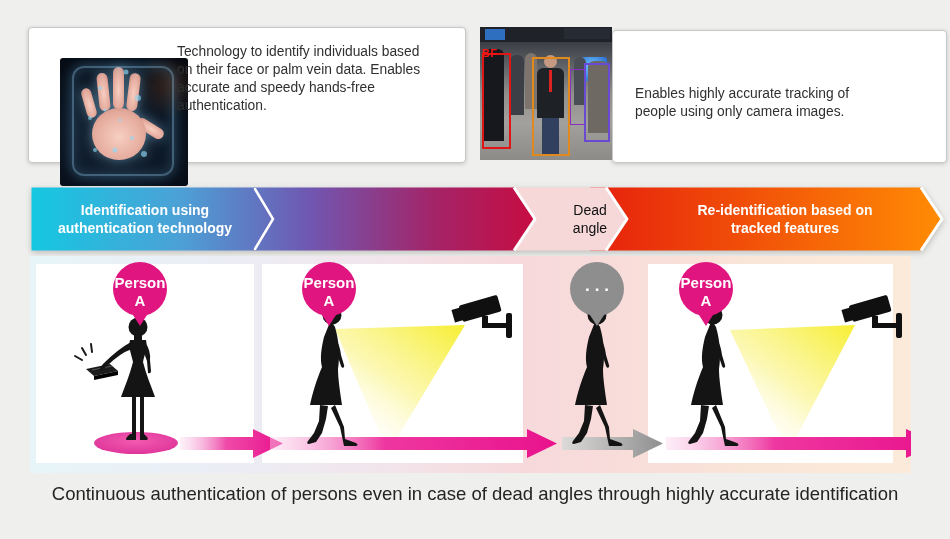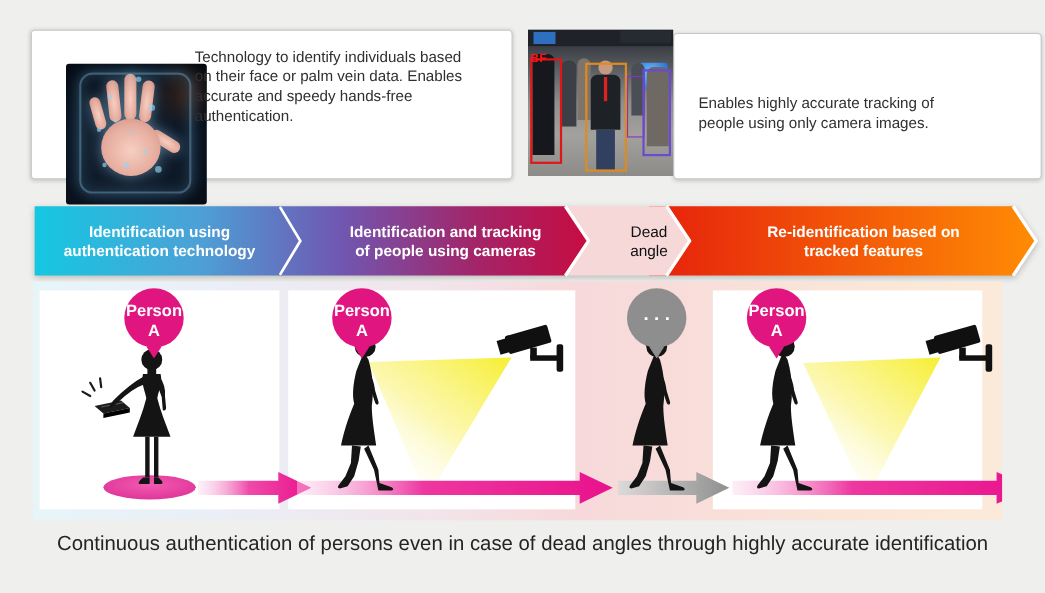--- a/index.html
+++ b/index.html
@@ -157,23 +157,20 @@
     <polyline points="891,1.5 912,33 891,64.5" fill="none" stroke="#ffffff" stroke-width="3" stroke-linejoin="round"></polyline>
     <polygon points="478,1.5 576,1.5 597,33 576,64.5 478,64.5" fill="#f6d8d9"></polygon>
     <polyline points="576,1.5 597,33 576,64.5" fill="none" stroke="#ffffff" stroke-width="3" stroke-linejoin="round"></polyline>
     <polygon points="1.5,1.5 484,1.5 505,33 484,64.5 1.5,64.5" fill="url(#gradA)"></polygon>
     <polyline points="484,1.5 505,33 484,64.5" fill="none" stroke="#ffffff" stroke-width="3" stroke-linejoin="round"></polyline>
     <polyline points="225,3 243,33 225,63" fill="none" stroke="#ffffff" stroke-width="2.5" stroke-linecap="round"></polyline>
   </svg>
   <div class="seg-label" style="left:10px;width:210px;">
       <span>Identification using authentication technology</span>
     </div>
-  <div class="seg-label" style="left:280px;width:190px;">
-      <span>Identification and tracking of people using cameras</span>
-    </div>
   <div class="seg-label dark" style="left:525px;width:70px;">
       <span>Dead angle</span>
     </div>
   <div class="seg-label" style="left:665px;width:180px;">
       <span>Re-identification based on tracked features</span>
     </div>
 </div>
 
 <div class="abs strip"></div>
 <div class="panel" style="left:36px;width:218px;"></div>

